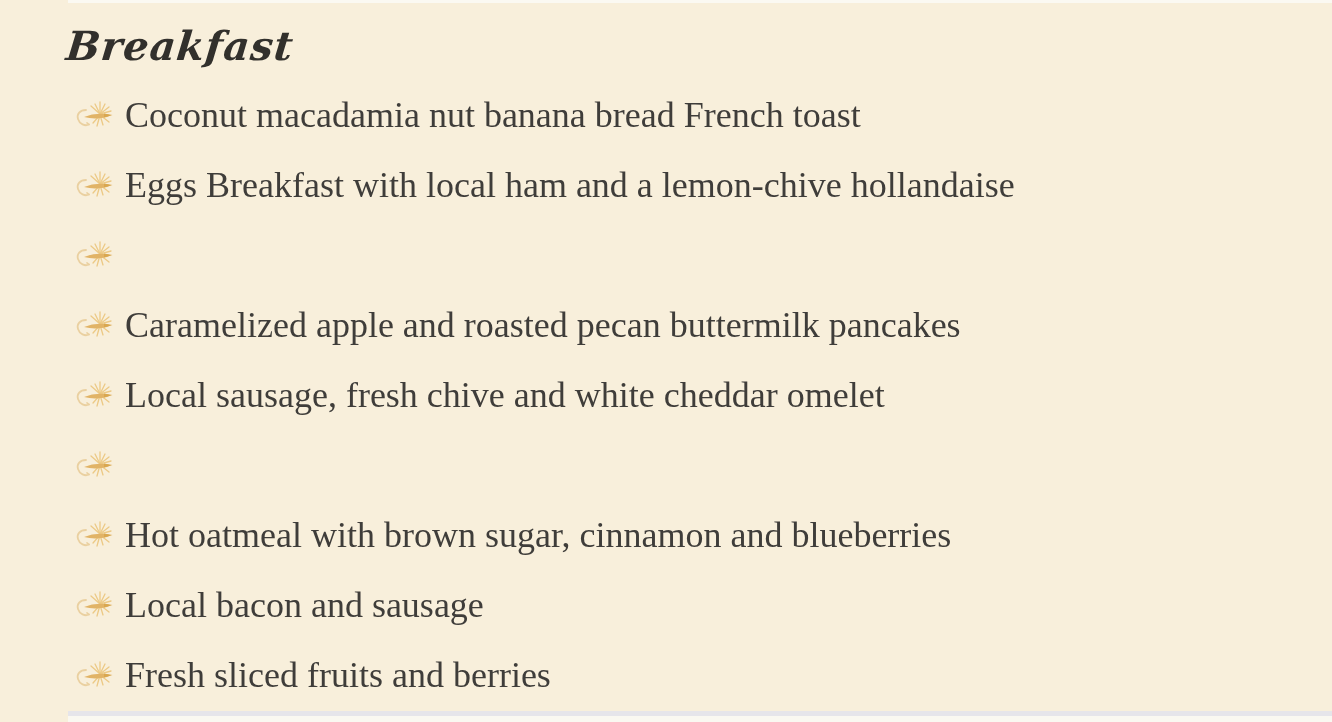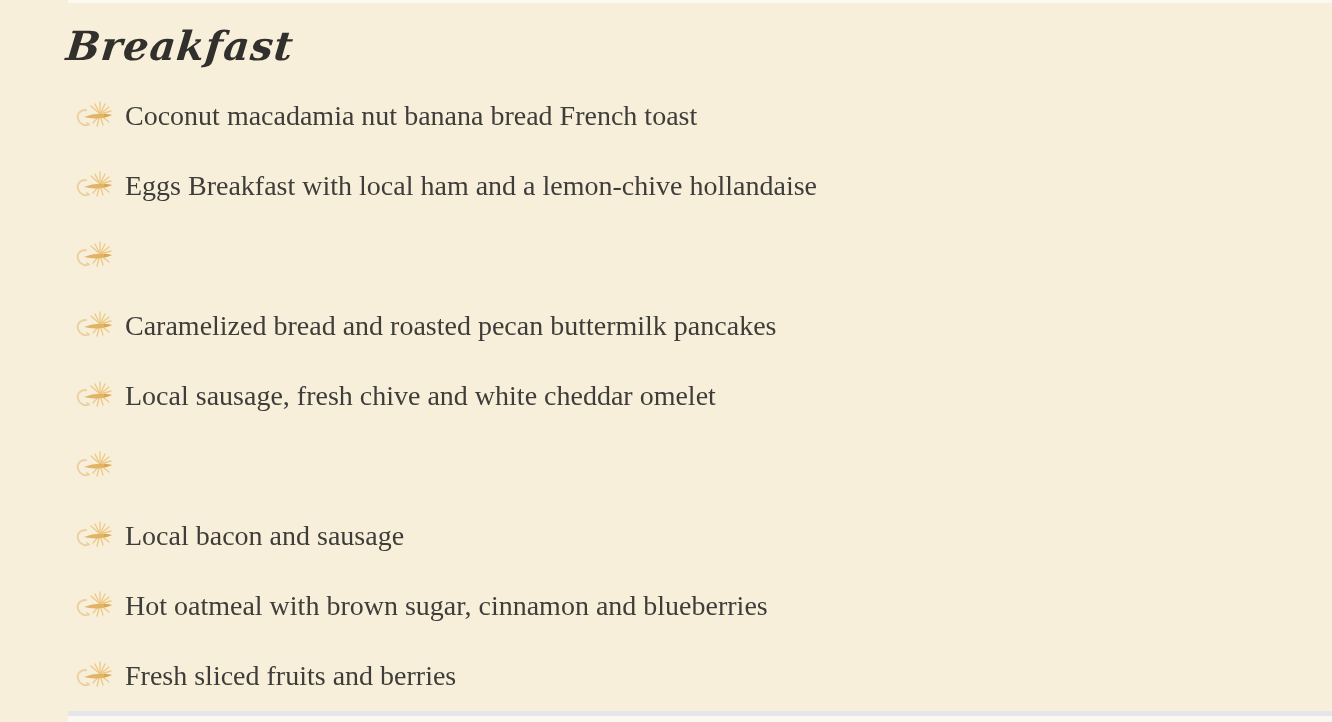--- a/index.html
+++ b/index.html
@@ -59,21 +59,21 @@
   .fly-icon {
     width: 40px;
     height: 32px;
     flex: 0 0 40px;
     margin-left: 10px;
     margin-right: 11px;
     display: inline-block;
   }
 
   .item-label {
-    font-size: 28px;
+    font-size: 36px;
     color: #3f3d3a;
     line-height: 1.1;
   }
 
   .bottom-divider {
     position: absolute;
     top: 711px;
     left: 68px;
     right: 0;
     height: 5px;
@@ -192,21 +192,21 @@
             <line x1="26" y1="15" x2="35" y2="22"></line>
             <line x1="26" y1="15" x2="29" y2="25"></line>
             <line x1="26" y1="15" x2="23" y2="26"></line>
             <line x1="26" y1="15" x2="19" y2="23"></line>
           </g>
 
           <path d="M10 17 Q 20 13 30 14 Q 34 14.5 37 15.2 Q 33 17.5 29 17.8 Q 19 19.5 10 17 Z" fill="#e1b366"></path>
 
           <path d="M30 13.6 L 38.5 15.1 L 30 17.4 Z" fill="#d9a74f"></path>
         </svg>
-        <span class="item-label">Caramelized bread and roasted pecan buttermilk pancakes</span>
+        <span class="item-label">Caramelized apple and roasted pecan buttermilk pancakes</span>
       </li>
 
       <li class="menu-item">
         <svg class="fly-icon" viewBox="0 0 40 32" xmlns="http://www.w3.org/2000/svg">
 
           <path d="M12 10 C 6 10, 2.5 14, 4 19 C 5.5 24, 11 26.5, 15 24.5" fill="none" stroke="#ead0a0" stroke-width="1.8" stroke-linecap="round"></path>
           <path d="M15 24.5 L 13 22.8" fill="none" stroke="#ead0a0" stroke-width="1.6" stroke-linecap="round"></path>
 
           <g stroke="#ecc985" stroke-width="1.3" stroke-linecap="round">
             <line x1="26" y1="14" x2="17" y2="6"></line>
@@ -269,47 +269,47 @@
             <line x1="26" y1="15" x2="35" y2="22"></line>
             <line x1="26" y1="15" x2="29" y2="25"></line>
             <line x1="26" y1="15" x2="23" y2="26"></line>
             <line x1="26" y1="15" x2="19" y2="23"></line>
           </g>
 
           <path d="M10 17 Q 20 13 30 14 Q 34 14.5 37 15.2 Q 33 17.5 29 17.8 Q 19 19.5 10 17 Z" fill="#e1b366"></path>
 
           <path d="M30 13.6 L 38.5 15.1 L 30 17.4 Z" fill="#d9a74f"></path>
         </svg>
+        <span class="item-label">Hot oatmeal with brown sugar, cinnamon and blueberries</span>
+      </li>
+
+      <li class="menu-item">
+        <svg class="fly-icon" viewBox="0 0 40 32" xmlns="http://www.w3.org/2000/svg">
+
+          <path d="M12 10 C 6 10, 2.5 14, 4 19 C 5.5 24, 11 26.5, 15 24.5" fill="none" stroke="#ead0a0" stroke-width="1.8" stroke-linecap="round"></path>
+          <path d="M15 24.5 L 13 22.8" fill="none" stroke="#ead0a0" stroke-width="1.6" stroke-linecap="round"></path>
+
+          <g stroke="#ecc985" stroke-width="1.3" stroke-linecap="round">
+            <line x1="26" y1="14" x2="17" y2="6"></line>
+            <line x1="26" y1="14" x2="21" y2="4"></line>
+            <line x1="26" y1="14" x2="26" y2="2"></line>
+            <line x1="26" y1="14" x2="31" y2="4"></line>
+            <line x1="26" y1="14" x2="35" y2="7"></line>
+            <line x1="26" y1="14" x2="37" y2="11"></line>
+            <line x1="26" y1="15" x2="35" y2="22"></line>
+            <line x1="26" y1="15" x2="29" y2="25"></line>
+            <line x1="26" y1="15" x2="23" y2="26"></line>
+            <line x1="26" y1="15" x2="19" y2="23"></line>
+          </g>
+
+          <path d="M10 17 Q 20 13 30 14 Q 34 14.5 37 15.2 Q 33 17.5 29 17.8 Q 19 19.5 10 17 Z" fill="#e1b366"></path>
+
+          <path d="M30 13.6 L 38.5 15.1 L 30 17.4 Z" fill="#d9a74f"></path>
+        </svg>
         <span class="item-label">Local bacon and sausage</span>
-      </li>
-
-      <li class="menu-item">
-        <svg class="fly-icon" viewBox="0 0 40 32" xmlns="http://www.w3.org/2000/svg">
-
-          <path d="M12 10 C 6 10, 2.5 14, 4 19 C 5.5 24, 11 26.5, 15 24.5" fill="none" stroke="#ead0a0" stroke-width="1.8" stroke-linecap="round"></path>
-          <path d="M15 24.5 L 13 22.8" fill="none" stroke="#ead0a0" stroke-width="1.6" stroke-linecap="round"></path>
-
-          <g stroke="#ecc985" stroke-width="1.3" stroke-linecap="round">
-            <line x1="26" y1="14" x2="17" y2="6"></line>
-            <line x1="26" y1="14" x2="21" y2="4"></line>
-            <line x1="26" y1="14" x2="26" y2="2"></line>
-            <line x1="26" y1="14" x2="31" y2="4"></line>
-            <line x1="26" y1="14" x2="35" y2="7"></line>
-            <line x1="26" y1="14" x2="37" y2="11"></line>
-            <line x1="26" y1="15" x2="35" y2="22"></line>
-            <line x1="26" y1="15" x2="29" y2="25"></line>
-            <line x1="26" y1="15" x2="23" y2="26"></line>
-            <line x1="26" y1="15" x2="19" y2="23"></line>
-          </g>
-
-          <path d="M10 17 Q 20 13 30 14 Q 34 14.5 37 15.2 Q 33 17.5 29 17.8 Q 19 19.5 10 17 Z" fill="#e1b366"></path>
-
-          <path d="M30 13.6 L 38.5 15.1 L 30 17.4 Z" fill="#d9a74f"></path>
-        </svg>
-        <span class="item-label">Hot oatmeal with brown sugar, cinnamon and blueberries</span>
       </li>
 
       <li class="menu-item">
         <svg class="fly-icon" viewBox="0 0 40 32" xmlns="http://www.w3.org/2000/svg">
 
           <path d="M12 10 C 6 10, 2.5 14, 4 19 C 5.5 24, 11 26.5, 15 24.5" fill="none" stroke="#ead0a0" stroke-width="1.8" stroke-linecap="round"></path>
           <path d="M15 24.5 L 13 22.8" fill="none" stroke="#ead0a0" stroke-width="1.6" stroke-linecap="round"></path>
 
           <g stroke="#ecc985" stroke-width="1.3" stroke-linecap="round">
             <line x1="26" y1="14" x2="17" y2="6"></line>

